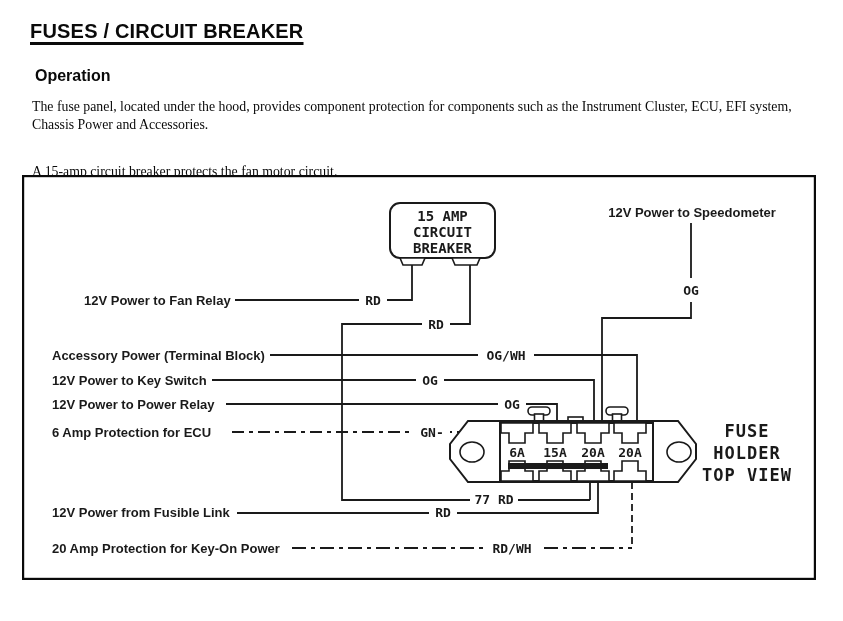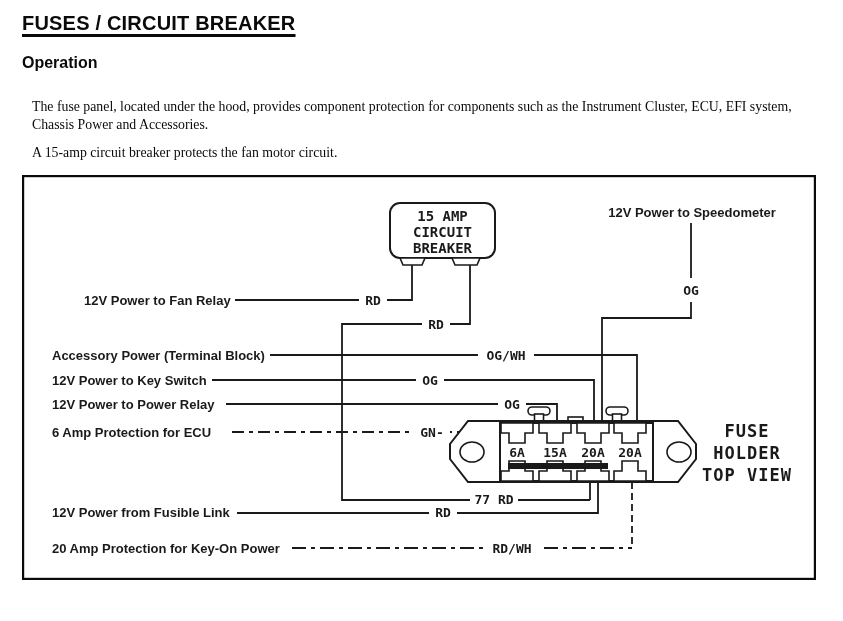--- a/index.html
+++ b/index.html
@@ -23,43 +23,43 @@
     left: 22px;
     top: 12px;
     font-family: "Liberation Sans", sans-serif;
     font-size: 20px;
     font-weight: 700;
     letter-spacing: 0.2px;
     color: #0a0a0a;
     text-decoration: underline;
     text-decoration-thickness: 2.5px;
     text-underline-offset: 4px;
-    margin: 0;
+    margin: 8px;
   }
   #section-heading {
     position: absolute;
     left: 22px;
     top: 54px;
     font-size: 16px;
     font-weight: 700;
     color: #0a0a0a;
-    margin: 0;
+    margin: 13px;
   }
   .body-text {
     position: absolute;
     left: 22px;
     width: 802px;
     font-family: "Liberation Serif", serif;
     font-size: 13.8px;
     line-height: 18px;
     color: #0a0a0a;
     margin: 10px;
   }
   #paragraph-1 { top: 88px; }
-  #paragraph-2 { top: 134px; }
+  #paragraph-2 { top: 153px; }
 
   #diagram-svg {
     position: absolute;
     left: 22px;
     top: 175px;
   }
   .wire {
     stroke: #1a1a1a;
     stroke-width: 1.8;
     fill: none;

